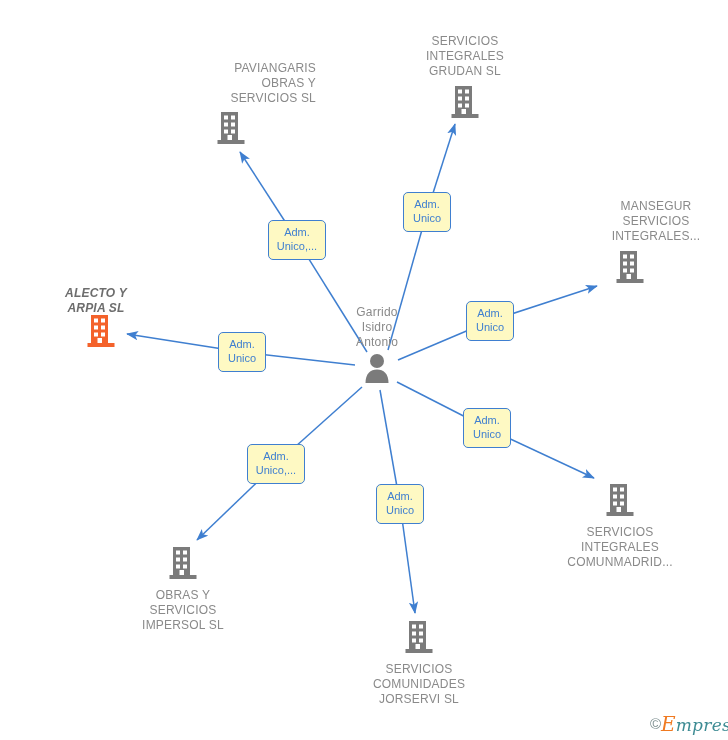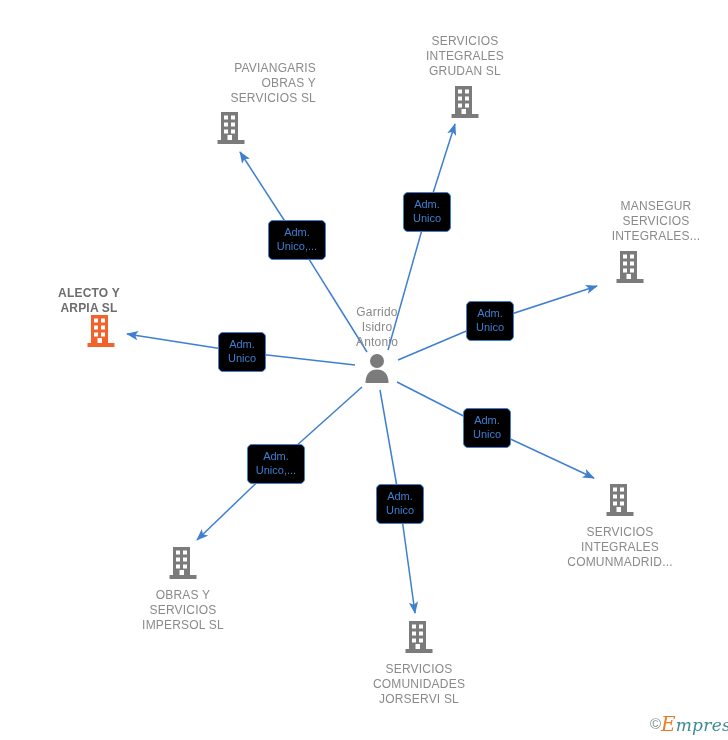--- a/index.html
+++ b/index.html
@@ -43,21 +43,21 @@
   }
   .node-icon {
     display: block;
     margin: 0 auto;
   }
 
   
   .edge-label {
     position: absolute;
     z-index: 4;
-    background: #000000;
+    background: #fef9c3;
     border: 1px solid #3f7fd0;
     border-radius: 5px;
     color: #3f7fd0;
     font-size: 11px;
     line-height: 14px;
     text-align: center;
     padding: 4px 7px 5px 7px;
     white-space: pre-line;
     box-sizing: border-box;
   }
@@ -217,21 +217,21 @@
             <rect x="0.5" y="29" width="27" height="4" fill="#f4622b"></rect>
             <rect x="7" y="4.5" width="4" height="4" fill="#fff"></rect>
             <rect x="14" y="4.5" width="4" height="4" fill="#fff"></rect>
             <rect x="7" y="11.5" width="4" height="4" fill="#fff"></rect>
             <rect x="14" y="11.5" width="4" height="4" fill="#fff"></rect>
             <rect x="7" y="18.5" width="4" height="4" fill="#fff"></rect>
             <rect x="14" y="18.5" width="4" height="4" fill="#fff"></rect>
             <rect x="10.5" y="24" width="4.5" height="5" fill="#fff"></rect>
           </svg></div>
       </div>
-      <div class="node-label highlight" style="position: absolute; width: 170px; margin-left: -85px; text-align: center; left: 89px; top: 286px; z-index: 3; color: rgb(109, 109, 109); font-weight: bold;">ALECTO Y
+      <div class="node-label highlight" style="position: absolute; width: 170px; margin-left: -85px; text-align: center; left: 96px; top: 286px; z-index: 3; color: rgb(109, 109, 109); font-weight: bold; font-style: italic;">ALECTO Y
 ARPIA  SL</div>
       <div class="node label-above" style="left: 377px; top: 353px;">
         <div class="node-icon"><svg width="28" height="30" viewBox="0 0 28 30">
             <circle cx="14" cy="8" r="7" fill="#7b7b7b"></circle>
             <path d="M2.5,30 C2.5,20.5 7.5,16.5 14,16.5 C20.5,16.5 25.5,20.5 25.5,30 Z" fill="#7b7b7b"></path>
           </svg></div>
       </div>
       <div class="node-label" style="position: absolute; width: 170px; margin-left: -85px; text-align: center; left: 377px; top: 297px; z-index: 3; margin-top: 8px;">Garrido
 Isidro
 Antonio</div>

